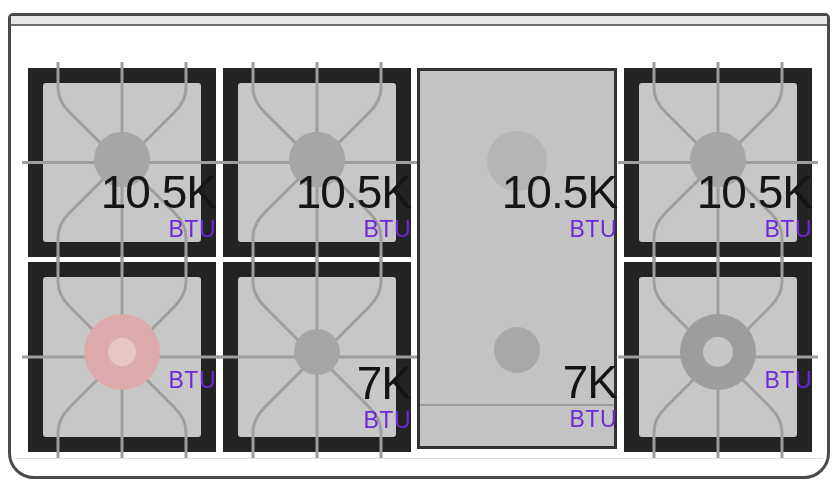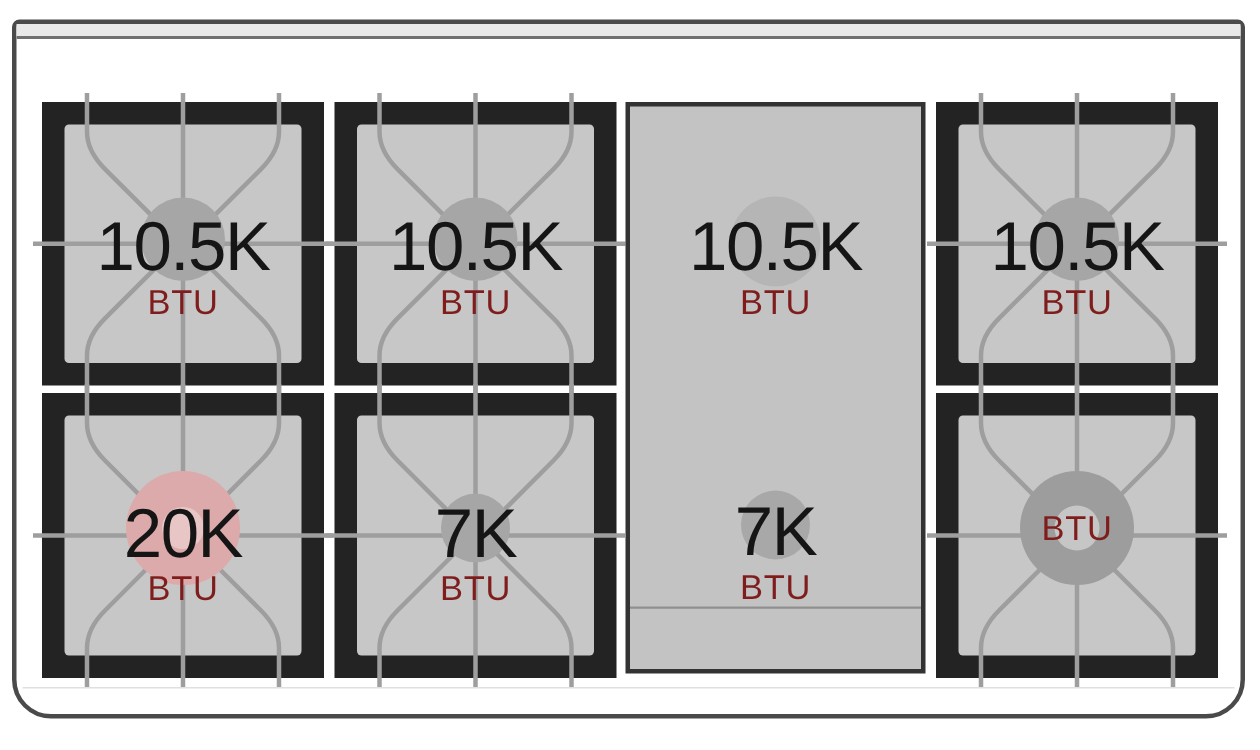--- a/index.html
+++ b/index.html
@@ -4,23 +4,23 @@
 <style>
   html,body{margin:0;padding:0;background:#ffffff;}
   body{width:840px;height:500px;position:relative;font-family:"Liberation Sans","DejaVu Sans",sans-serif;overflow:hidden;}
   .cooktop{position:absolute;left:8px;top:13px;width:822px;height:466px;
            border:3px solid #4a4a4a;border-radius:5px 5px 26px 26px;background:#ffffff;box-sizing:border-box;}
   .backtrim{position:absolute;left:0;top:0;width:100%;height:8px;background:#e8e8e8;border-bottom:2px solid #6f6f6f;}
   .seam{position:absolute;left:4px;top:442px;width:808px;height:1px;background:#e0e0e0;}
   
   .cell{position:absolute;}
   .cell svg{position:absolute;left:0;top:0;width:100%;height:100%;overflow:visible;display:block;}
-  .label{position:absolute;left:0;width:100%;text-align:center;}
+  .label{position:absolute;left:0;width:100%;text-align:right;margin-top:28px;}
   .value{font-size:46px;line-height:40px;color:#151515;letter-spacing:-1px;}
-  .unit{font-size:23px;line-height:23px;margin-top:6px;color:#7f1d1d;letter-spacing:0.5px;}
+  .unit{font-size:23px;line-height:23px;margin-top:6px;color:#6d28d9;letter-spacing:0.5px;}
 </style>
 </head>
 <body>
 
 <div class="cooktop">
   <div class="backtrim"></div>
   <div class="seam"></div>
 
   <div class="cell" style="left:17px;top:52px;width:188px;height:189px">
     <svg viewBox="0 0 188 190" preserveAspectRatio="none">
@@ -111,21 +111,20 @@
           <line x1="94" y1="-6" x2="94" y2="196"></line>
         <path d="M 30 -6 L 30 20 Q 30 33 42 45 L 80 83"></path>
           <path d="M 158 -6 L 158 20 Q 158 33 146 45 L 108 83"></path>
         <path d="M 30 196 L 30 170 Q 30 157 42 145 L 80 107"></path>
           <path d="M 158 196 L 158 170 Q 158 157 146 145 L 108 107"></path>
       </g>
       <circle cx="94" cy="90" r="38" fill="#dcaaaa"></circle>
       <circle cx="94" cy="90" r="14" fill="#e9c6c6"></circle>
     </svg>
     <div class="label" style="top:73px">
-      <div class="value">20K</div>
       <div class="unit">BTU</div>
     </div>
   </div>
 
   <div class="cell" style="left:212px;top:246px;width:188px;height:190px">
     <svg viewBox="0 0 188 190" preserveAspectRatio="none">
       <rect width="188" height="190" fill="#232323"></rect>
       <rect x="15" y="15" width="158" height="160" rx="3" fill="#c7c7c7"></rect>
       <g stroke="#9e9e9e" stroke-width="3" fill="none">
         <line x1="-6" y1="95" x2="194" y2="95"></line>

